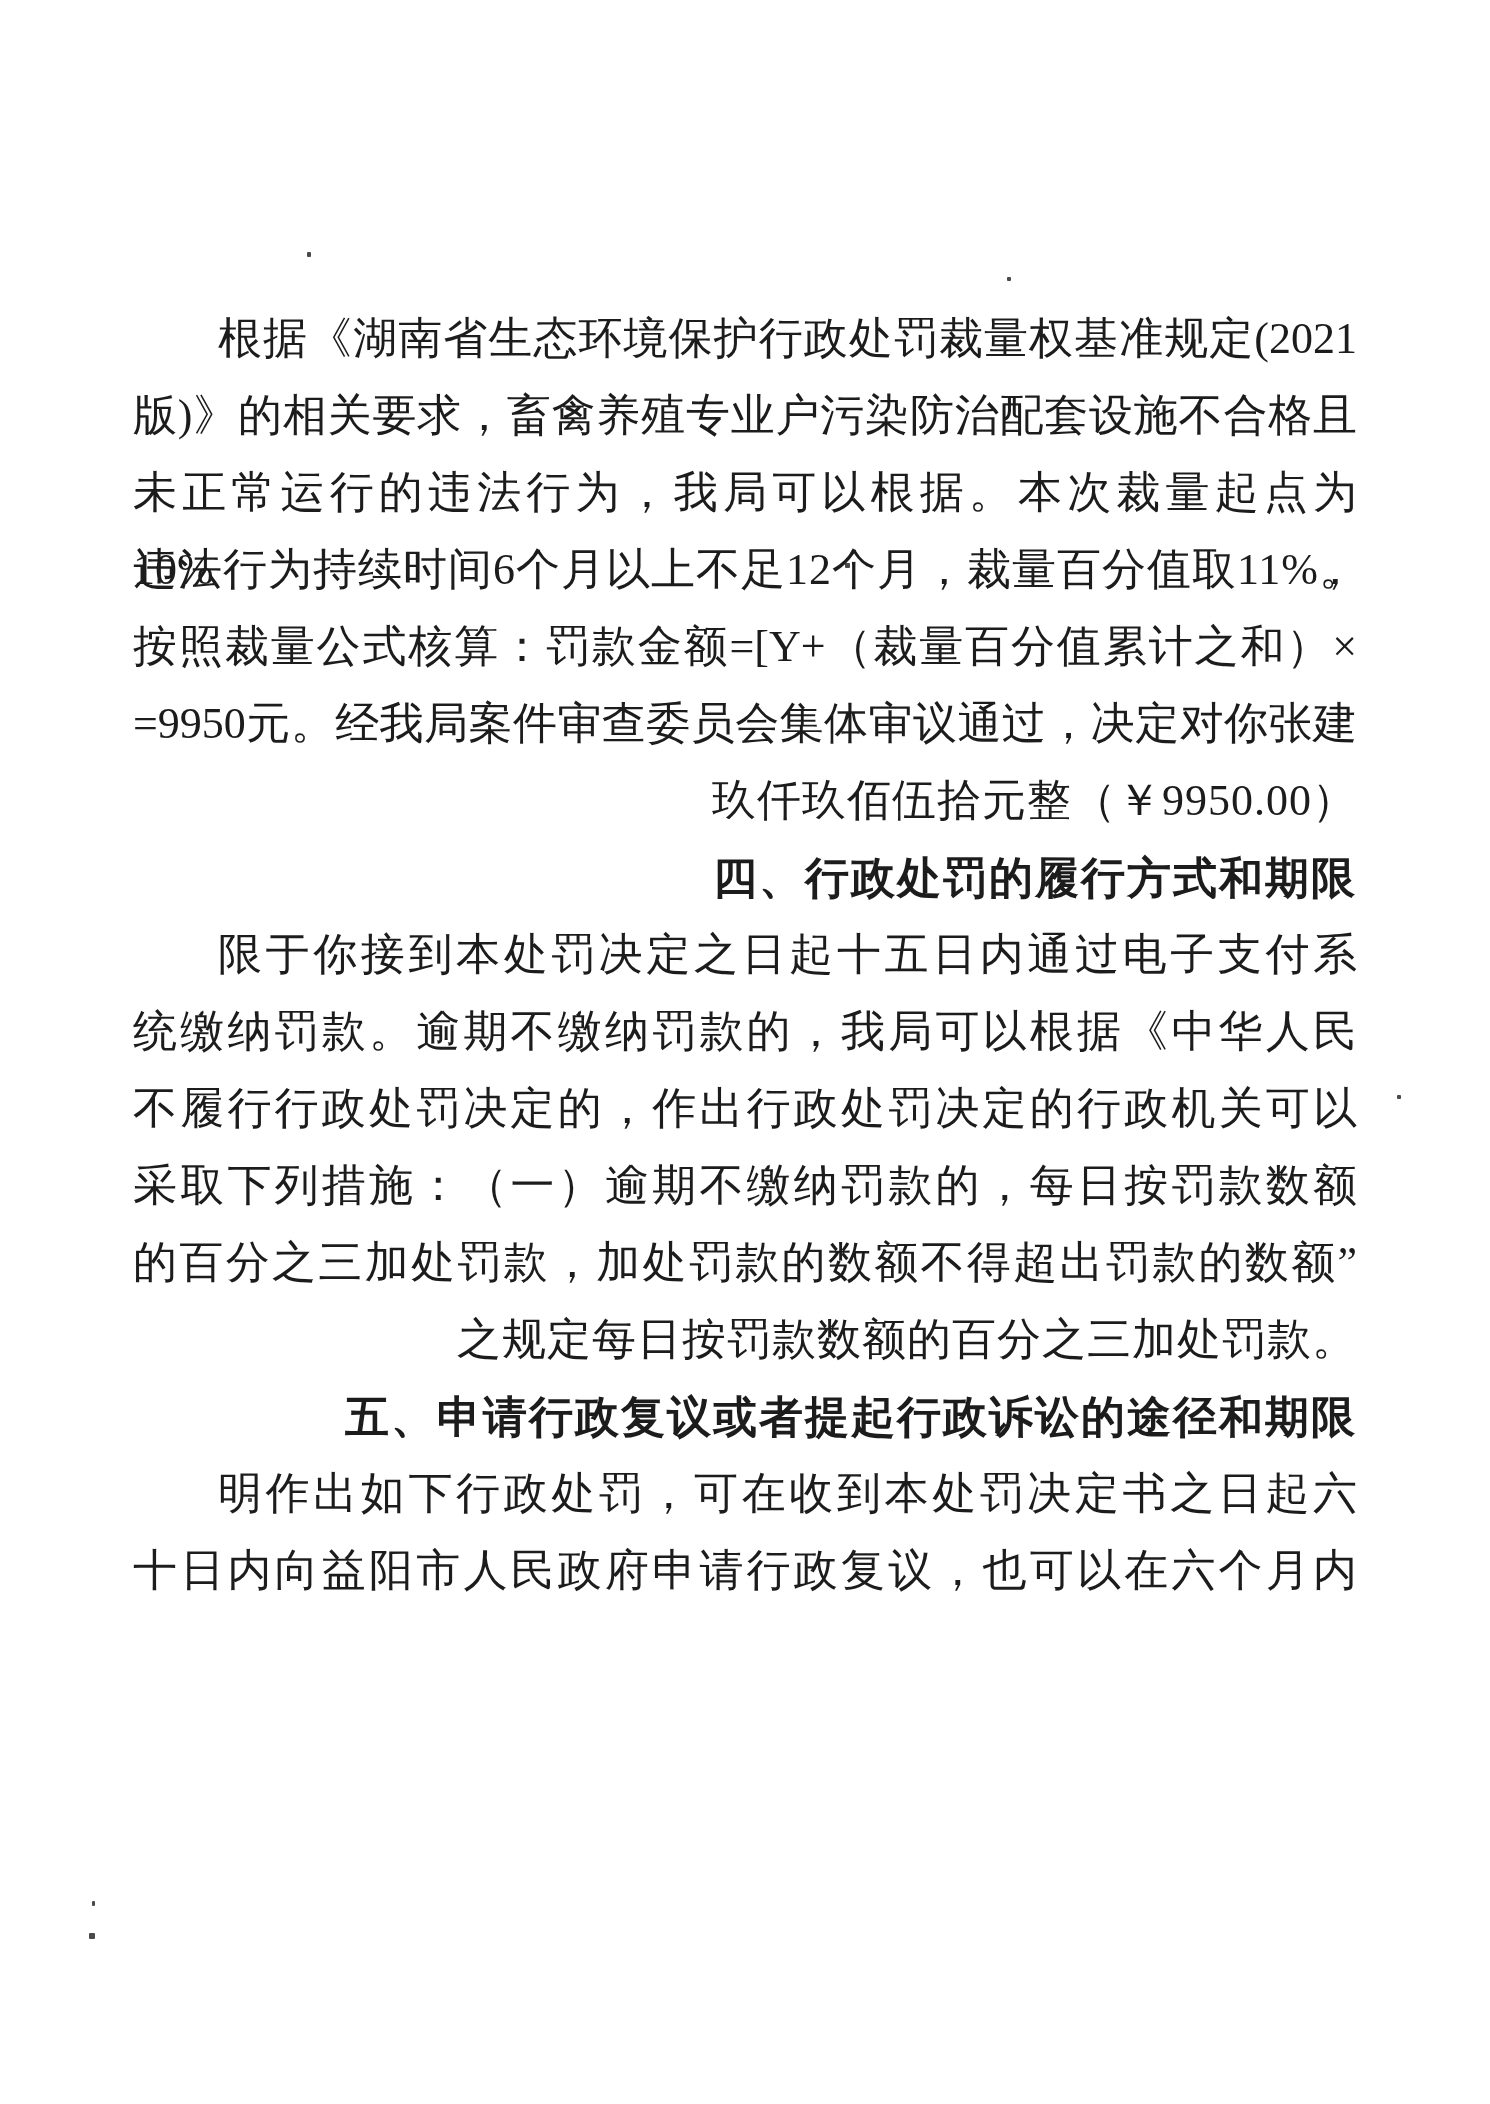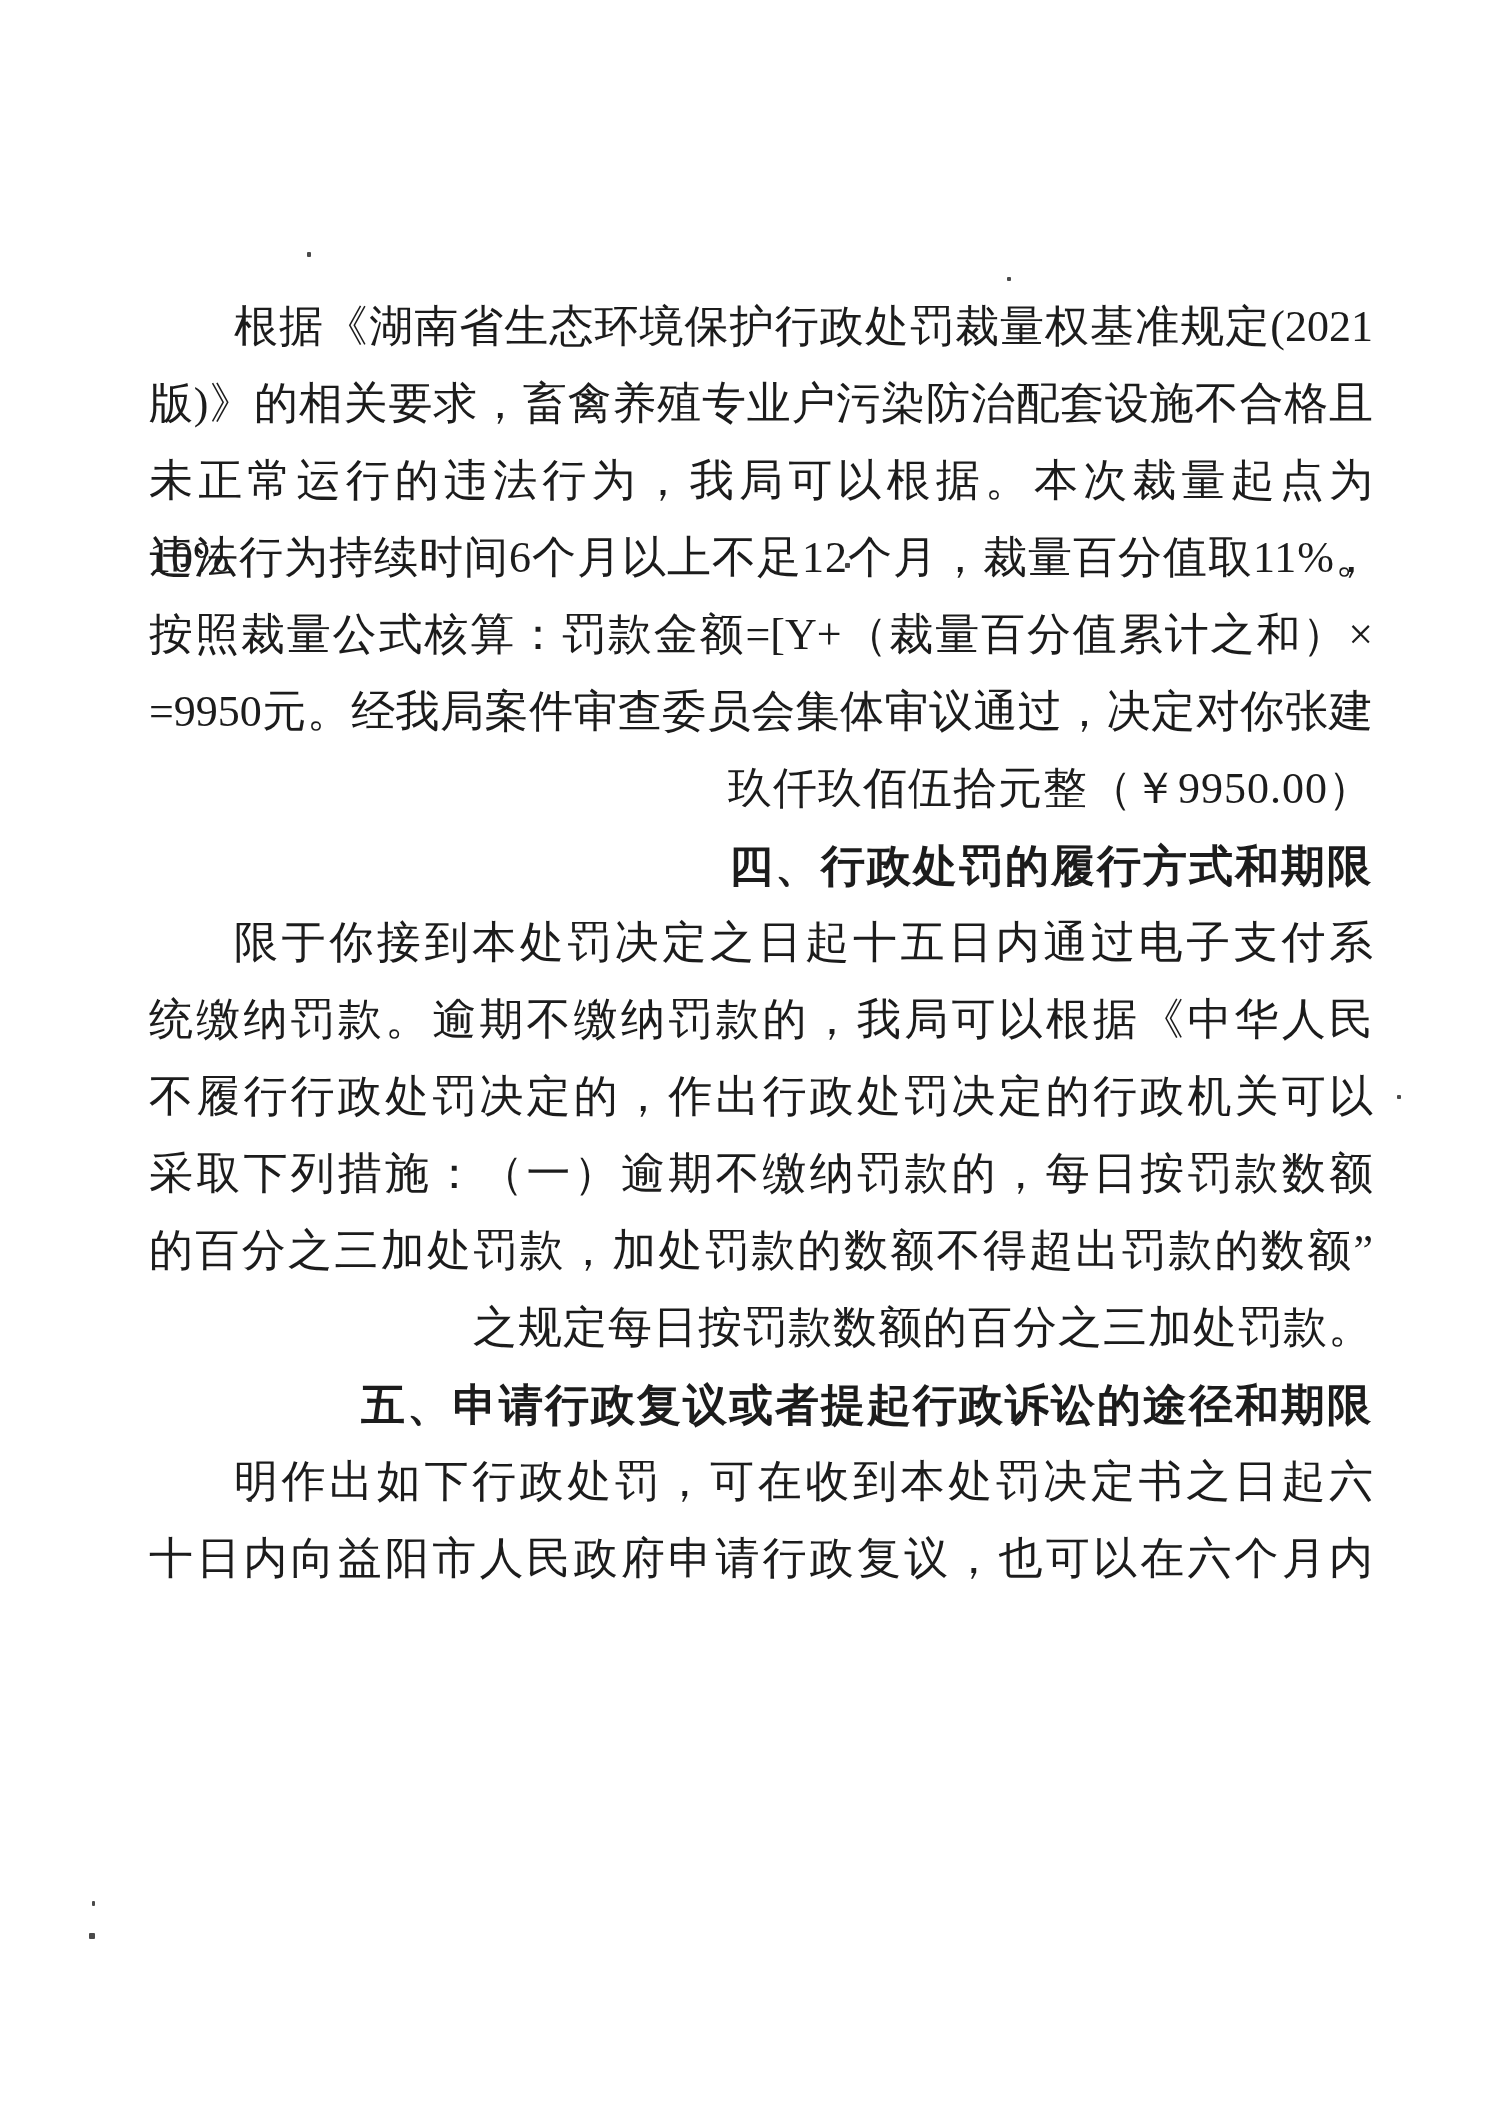--- a/index.html
+++ b/index.html
@@ -11,23 +11,22 @@
     position: relative;
     width: 1490px;
     height: 2104px;
     background: #ffffff;
     overflow: hidden;
     font-family: "Liberation Serif", "DejaVu Serif", serif;
   }
   .text-block {
     position: absolute;
     left: 133px;
-    top: 288px;
+    top: 300px;
     width: 1224px;
-    margin-left: 16px;
   }
   .line {
     font-size: 44px;
     line-height: 77px;
     height: 77px;
     color: #1c1c1c;
     white-space: nowrap;
     letter-spacing: 1px;
     text-align: right;
     -webkit-font-smoothing: none;

